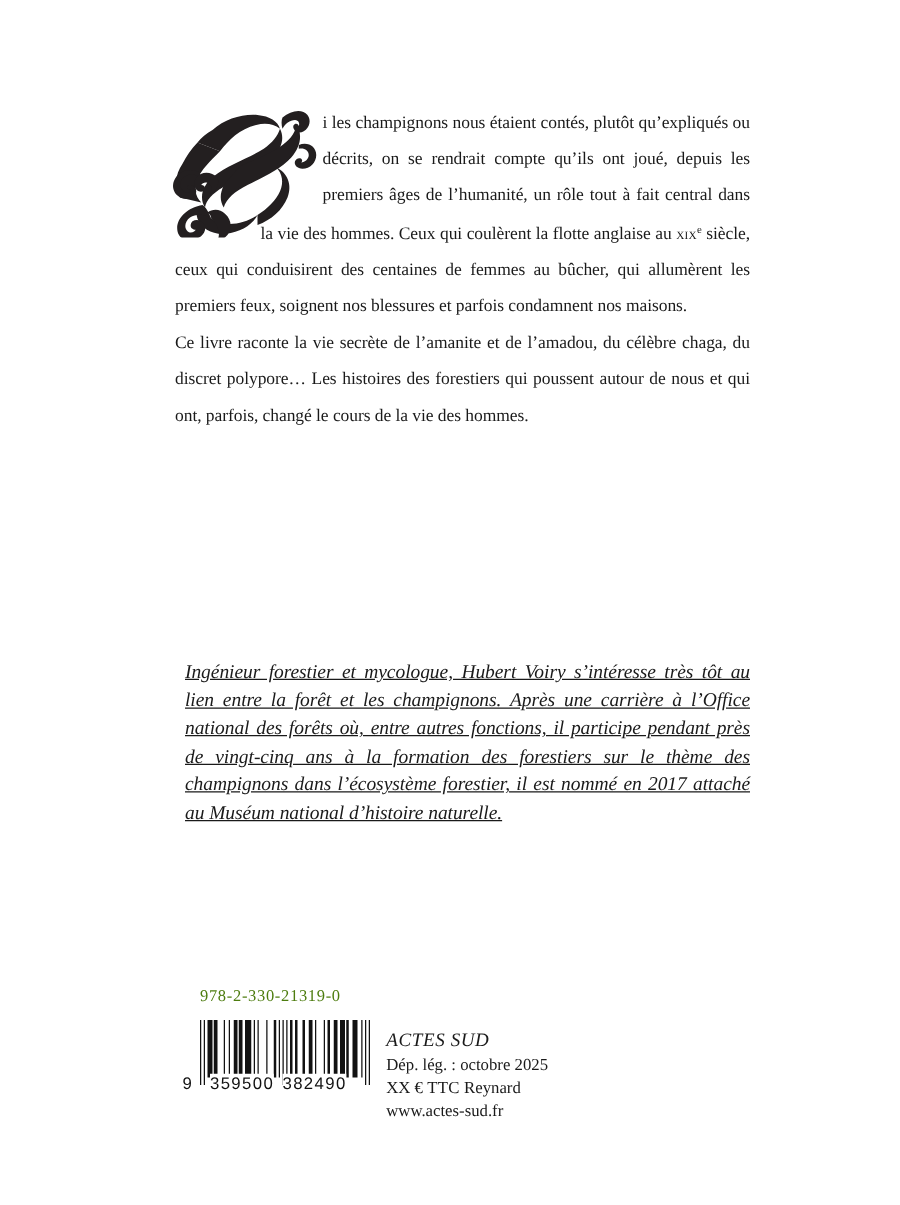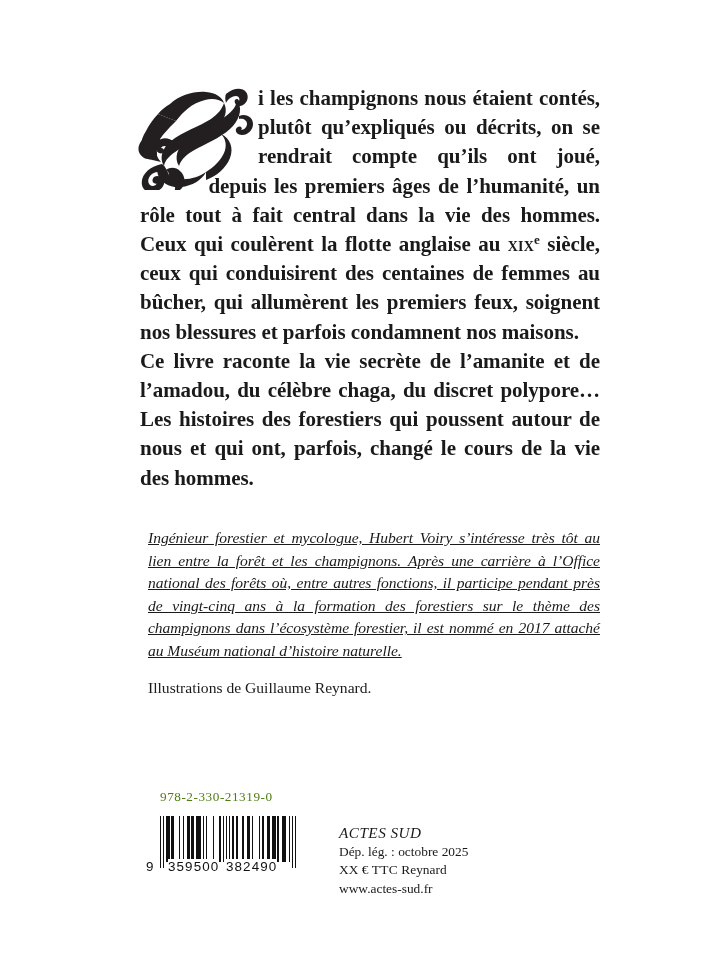--- a/index.html
+++ b/index.html
@@ -26,27 +26,26 @@
   
   .blurb {
     position: absolute;
     left: 140px;
     top: 84px;
     width: 460px;
   }
 
   .blurb p {
     margin: 0;
-    font-size: 21px;
+    font-size: 14px;
     line-height: 29.2px;
     text-align: justify;
     text-justify: inter-word;
     hyphens: none;
     letter-spacing: -0.05px;
-    font-weight: bold;
   }
 
   .blurb p.para-lead {
     text-indent: 0;
   }
 
   
   .dropcap {
     float: left;
     width: 118px;
@@ -148,21 +147,20 @@
   .bd-left  { left: 22px; }
   .bd-right { left: 80px; }
 
   .imprint {
     position: absolute;
     left: 309px;
     top: 823px;
     font-size: 13.4px;
     line-height: 18.4px;
     color: #1a1a1a;
-    margin-left: 30px;
   }
   .imprint .brand {
     font-style: italic;
     font-size: 15.2px;
     letter-spacing: 0.5px;
     line-height: 19px;
     margin-bottom: 1px;
   }
   .imprint .line { white-space: nowrap; }
   .imprint .line .sc {
@@ -203,21 +201,20 @@
       </span><span>i les champignons nous étaient contés, plutôt qu’expliqués ou décrits, on se rendrait compte qu’ils ont joué, depuis les premiers âges de l’humanité, un rôle tout à fait central dans la vie des hommes. Ceux qui coulèrent la flotte anglaise au </span><span class="smallcaps">xix</span><span class="sup-e">e</span><span> siècle, ceux qui conduisirent des centaines de femmes au bûcher, qui allumèrent les premiers feux, soignent nos blessures et parfois condamnent nos maisons.</span>
     </p>
 
     <p>Ce livre raconte la vie secrète de l’amanite et de l’amadou, du célèbre chaga, du discret polypore… Les histoires des forestiers qui poussent autour de nous et qui ont, parfois, changé le cours de la vie des hommes.</p>
   </div>
 
   <div class="bio">
     <p>Ingénieur forestier et mycologue, Hubert Voiry s’intéresse très tôt au lien entre la forêt et les champignons. Après une carrière à l’Office national des forêts où, entre autres fonctions, il participe pendant près de vingt-cinq ans à la formation des forestiers sur le thème des champignons dans l’écosystème forestier, il est nommé en 2017 attaché au Muséum national d’histoire naturelle.</p>
   </div>
 
-  <div class="credit">Illustrations de Guillaume Reynard.</div>
 
   <div class="isbn">978-2-330-21319-0</div>
 
   <div class="barcode-block">
     <div class="barcode-bars" id="barcode-bars">
         <i class="guard" style="left: 0px; width: 1.18158px;"></i>
         <i class="guard" style="left: 2.86316px; width: 1.18158px;"></i>
         <i class="short" style="left: 5.72632px; width: 4.04474px;"></i>
         <i class="short" style="left: 11.4526px; width: 2.61316px;"></i>
         <i class="short" style="left: 18.6105px; width: 1.18158px;"></i>

